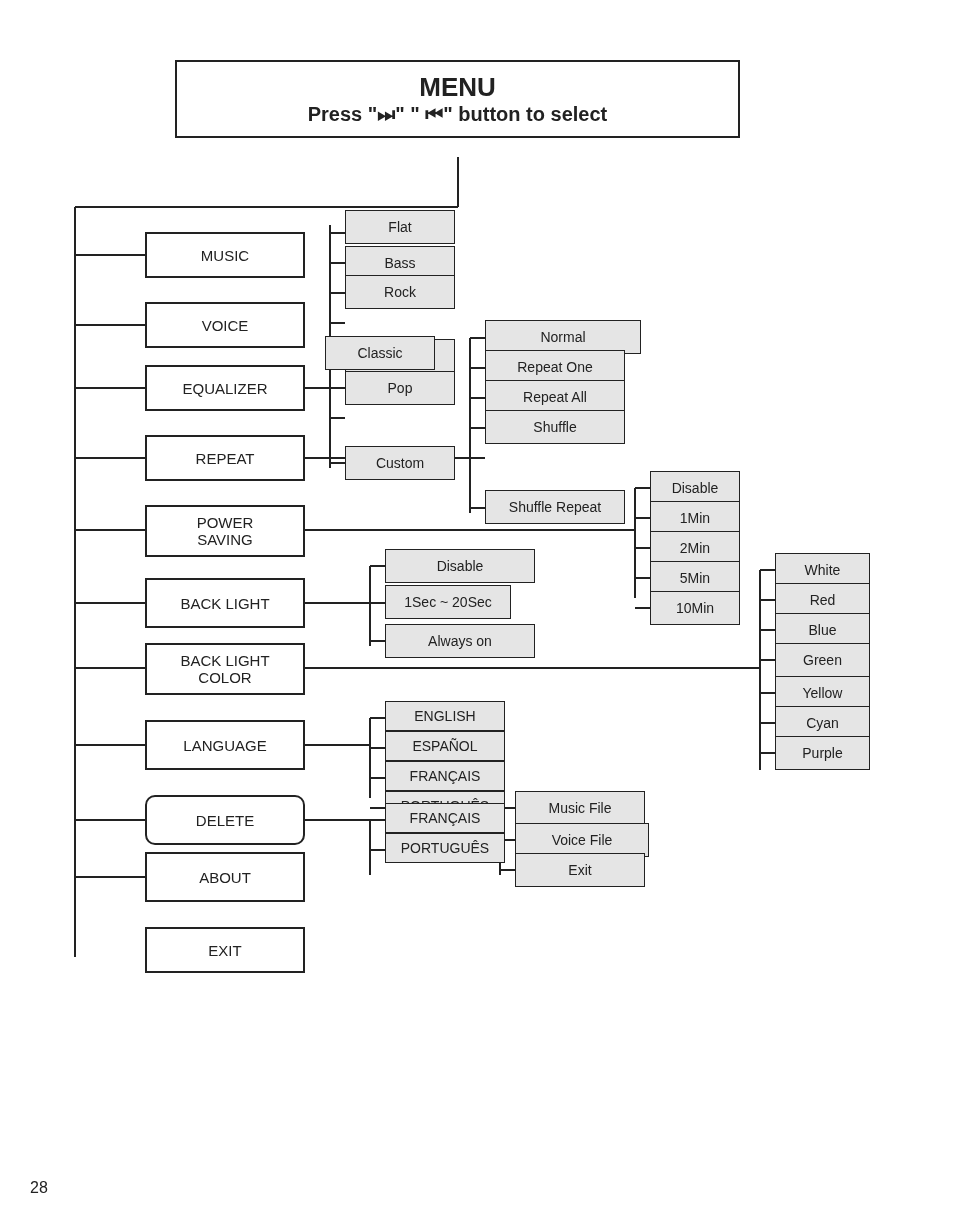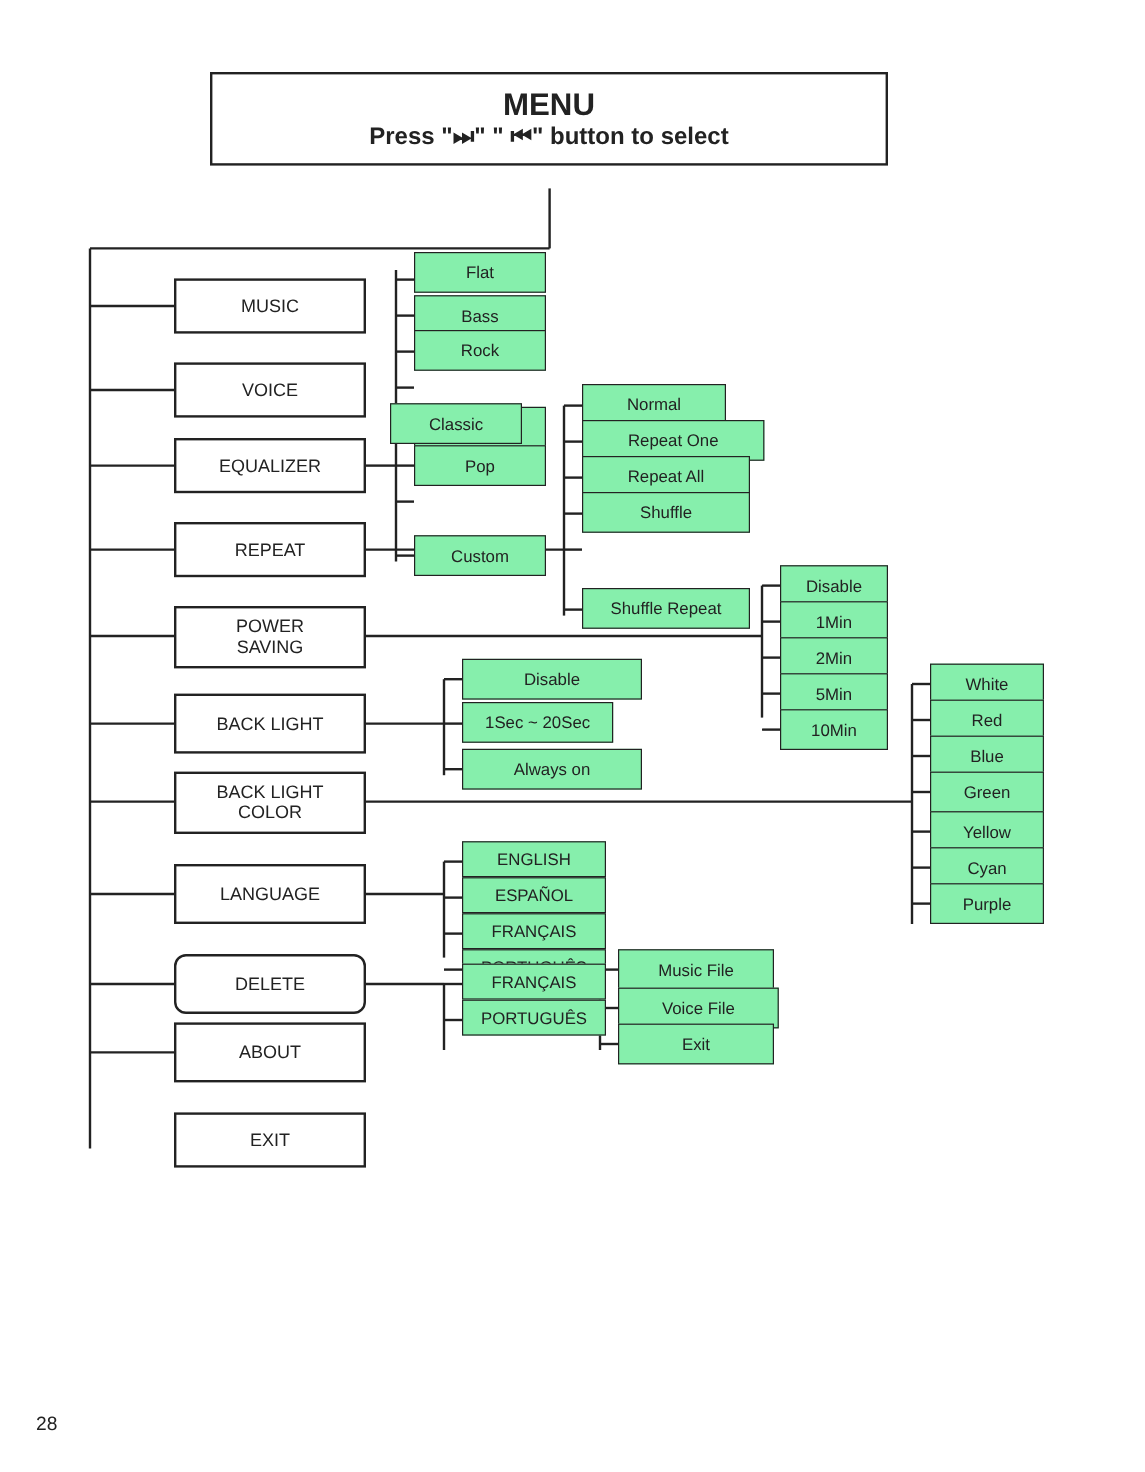--- a/index.html
+++ b/index.html
@@ -56,21 +56,21 @@
 
     .sub-item-box {
       position: absolute;
       border: 1px solid #222;
       text-align: center;
       display: flex;
       align-items: center;
       justify-content: center;
       font-size: 14px;
       padding: 4px 8px;
-      background: #86efac;
+      background: #e5e5e5;
     }
 
     
     .connectors-svg {
       position: absolute;
       top: 0;
       left: 0;
       width: 954px;
       height: 1227px;
       pointer-events: none;
@@ -250,25 +250,25 @@
 </div>
 
 <div class="sub-item-box" style="left:345px; top:371px; width:110px; height:34px;">
   <span>Pop</span>
 </div>
 
 <div class="sub-item-box" style="left:345px; top:446px; width:110px; height:34px;">
   <span>Custom</span>
 </div>
 
-<div class="sub-item-box" style="left:485px; top:320px; width:120px; height:34px;justify-content:center;">
+<div class="sub-item-box" style="left:485px; top:320px; width:156px; height:34px;justify-content:center;">
   <span>Normal</span>
 </div>
 
-<div class="sub-item-box" style="left:485px; top:350px; width:152px; height:34px;">
+<div class="sub-item-box" style="left:485px; top:350px; width:140px; height:34px;">
   <span>Repeat One</span>
 </div>
 
 <div class="sub-item-box" style="left:485px; top:380px; width:140px; height:34px;">
   <span>Repeat All</span>
 </div>
 
 <div class="sub-item-box" style="left:485px; top:410px; width:140px; height:34px;">
   <span>Shuffle</span>
 </div>

